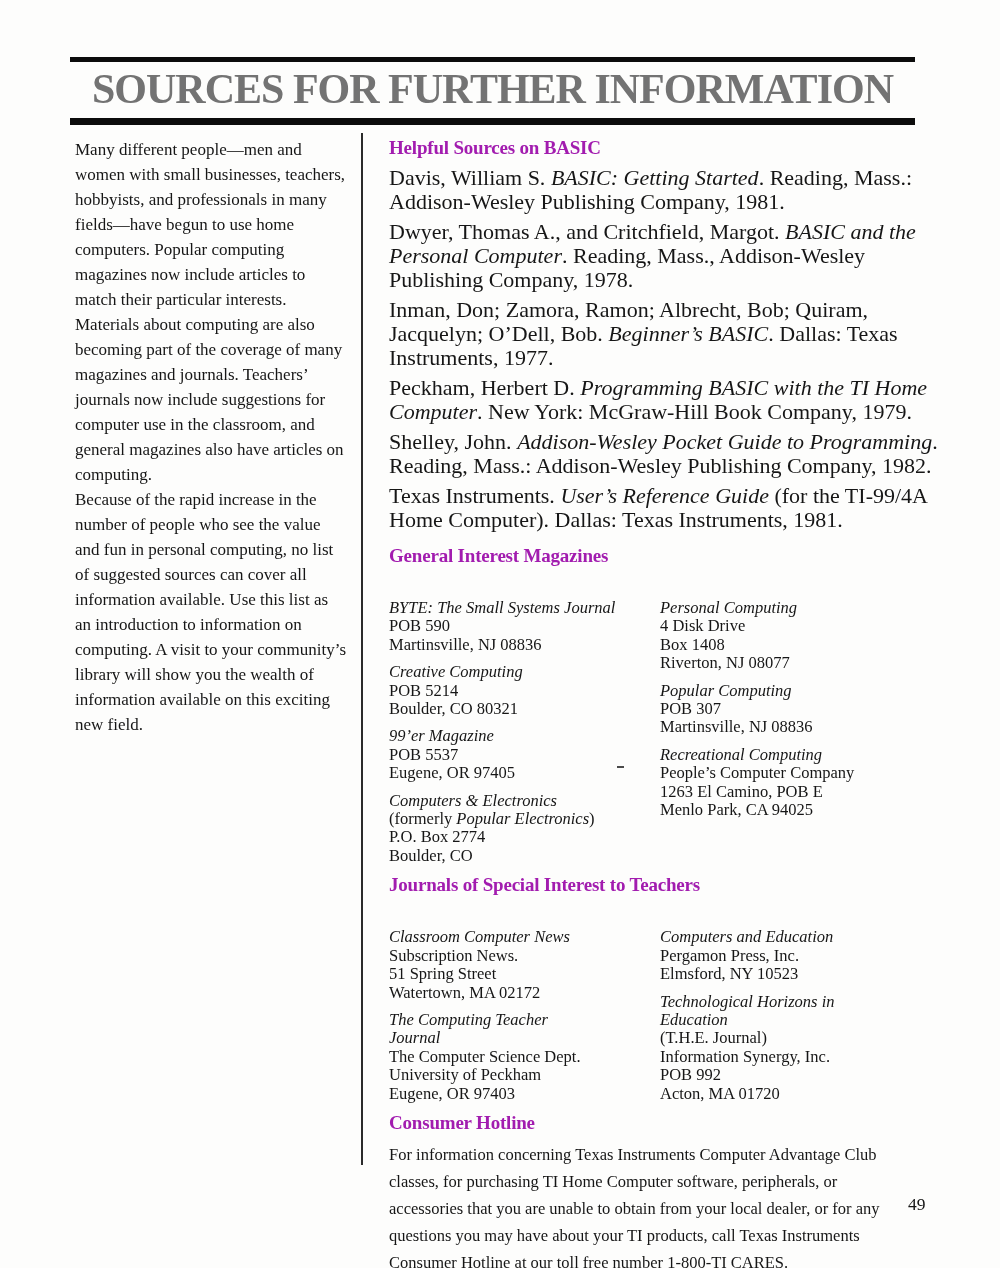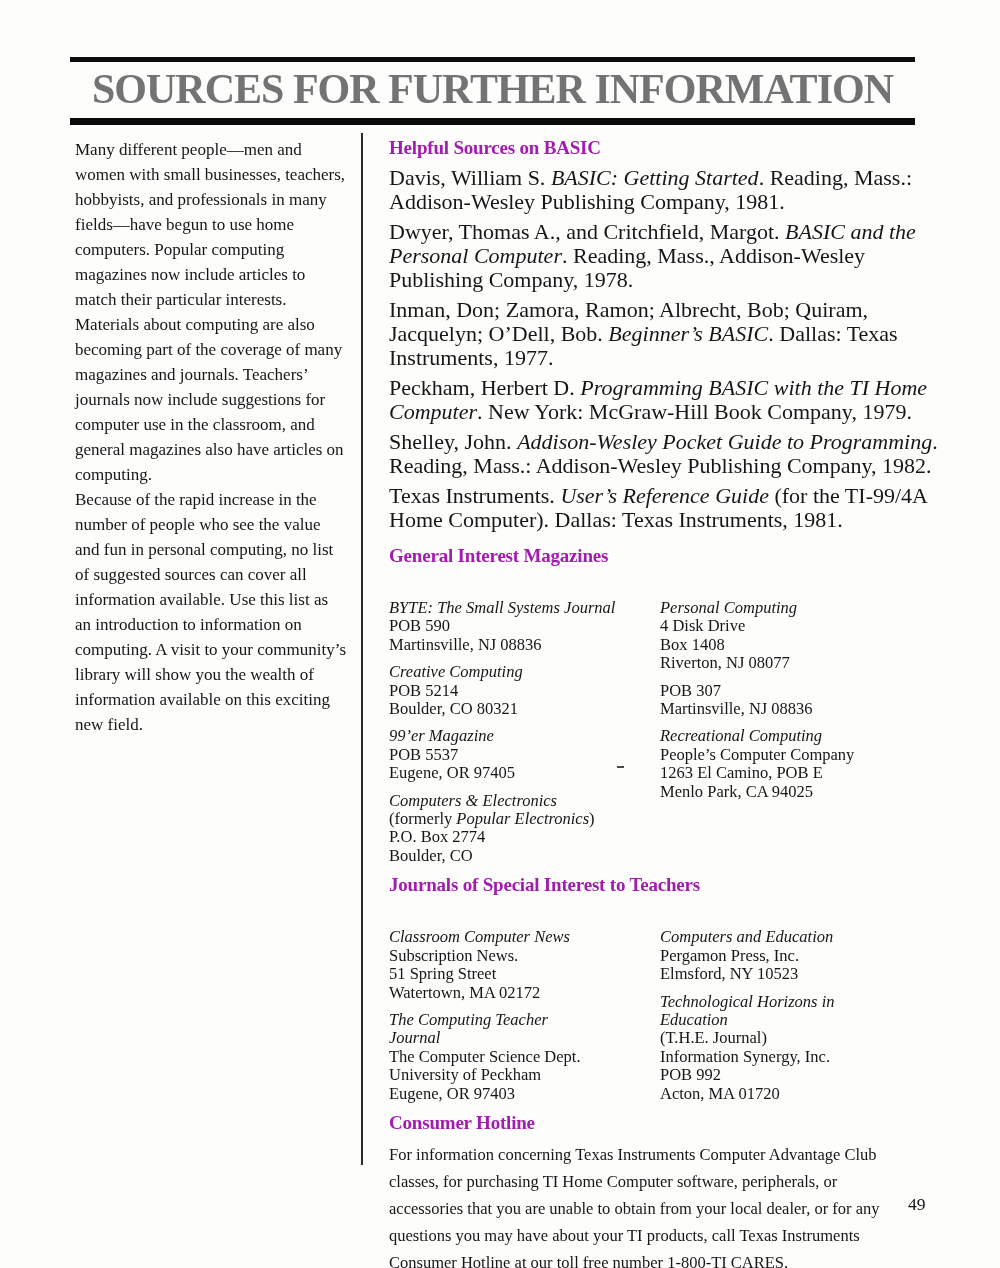--- a/index.html
+++ b/index.html
@@ -85,20 +85,21 @@
             </div>
         </div>
         <div>
           <div class="listing">
               <div><span class="i">Personal Computing</span></div>
               <div><span>4 Disk Drive</span></div>
               <div><span>Box 1408</span></div>
               <div><span>Riverton, NJ 08077</span></div>
             </div>
           <div class="listing">
+              <div><span class="i">Popular Computing</span></div>
               <div><span>POB 307</span></div>
               <div><span>Martinsville, NJ 08836</span></div>
             </div>
           <div class="listing">
               <div><span class="i">Recreational Computing</span></div>
               <div><span>People’s Computer Company</span></div>
               <div><span>1263 El Camino, POB E</span></div>
               <div><span>Menlo Park, CA 94025</span></div>
             </div>
         </div>

